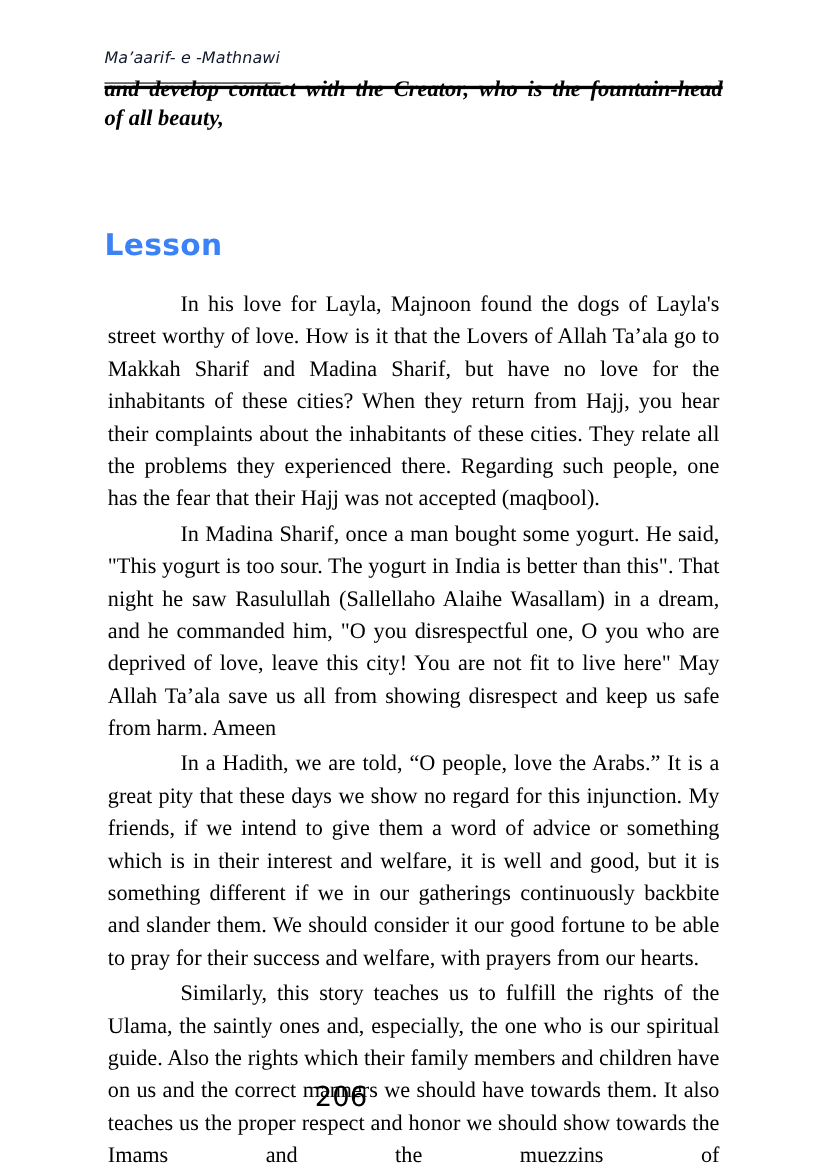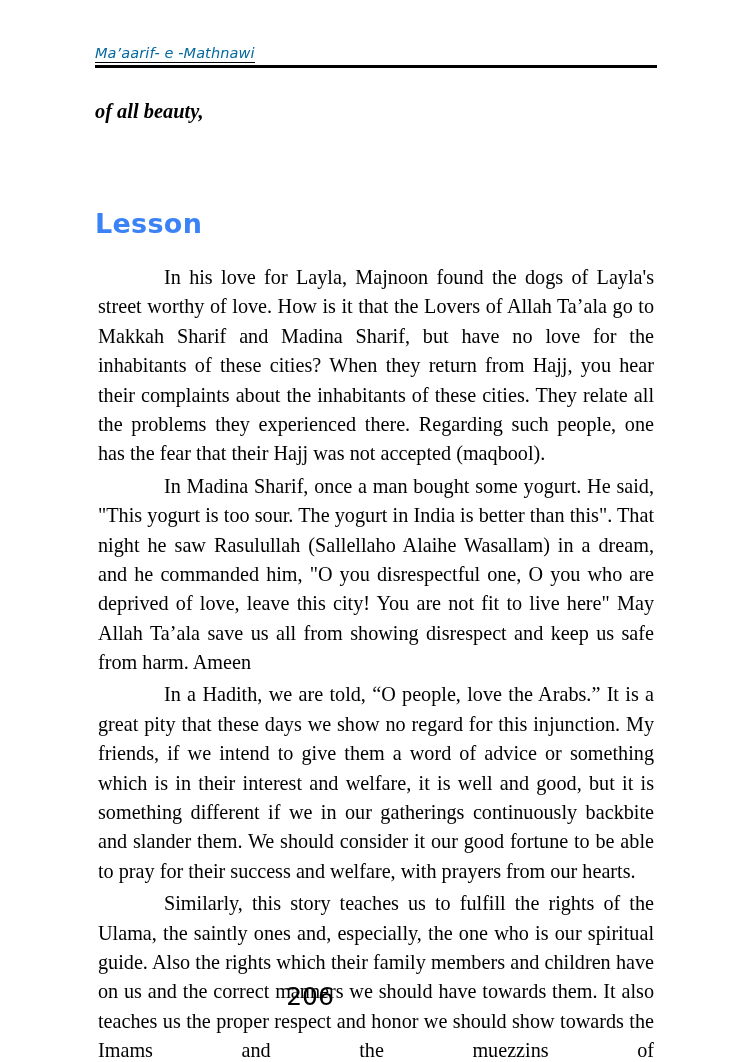--- a/index.html
+++ b/index.html
@@ -27,23 +27,23 @@
     top: 44px;
     width: 562px;
   }
   .header-title {
     display: inline-block;
     font-family: "DejaVu Sans", sans-serif;
     font-style: italic;
     font-size: 14.5px;
     line-height: 1.05;
     letter-spacing: 0.1px;
-    color: #0369a1;
+    color: #0f172a;
     border-bottom: 1.4px solid #000000;
-    padding-bottom: 1px;
+    padding-bottom: 14px;
     white-space: nowrap;
   }
   .header-rule {
     width: 100%;
     height: 3.2px;
     background: #000000;
     margin-top: 2px;
   }
 
   
@@ -64,21 +64,20 @@
   .verse-line {
     display: block;
   }
   .verse-line.justified {
     text-align: justify;
     text-align-last: justify;
   }
   .verse-line.plain {
     text-align: center;
     text-align-last: left;
-    margin-top: 30px;
   }
 
   
   .section-heading {
     position: absolute;
     left: 95px;
     top: 209px;
     font-family: "DejaVu Sans", sans-serif;
     font-weight: bold;
     font-size: 27px;
@@ -126,20 +125,21 @@
 <body>
 
 <div class="page">
 
   <div class="header-zone">
     <span class="header-title">Ma’aarif- e -Mathnawi</span>
     <div class="header-rule"></div>
   </div>
 
   <div class="verse-block">
+    <span class="verse-line justified">and develop contact with the Creator, who is the fountain-head</span>
     <span class="verse-line plain">of all beauty,</span>
   </div>
 
   <div class="section-heading">Lesson</div>
 
   <div class="body-column">
     <p class="body-par">In his love for Layla, Majnoon found the dogs of Layla's street worthy of love. How is it that the Lovers of Allah Ta’ala go to Makkah Sharif and Madina Sharif, but have no love for the inhabitants of these cities? When they return from Hajj, you hear their complaints about the inhabitants of these cities. They relate all the problems they experienced there. Regarding such people, one has the fear that their Hajj was not accepted (maqbool).</p>
     <p class="body-par">In Madina Sharif, once a man bought some yogurt. He said, "This yogurt is too sour. The yogurt in India is better than this". That night he saw Rasulullah (Sallellaho Alaihe Wasallam) in a dream, and he commanded him, "O you disrespectful one, O you who are deprived of love, leave this city! You are not fit to live here" May Allah Ta’ala save us all from showing disrespect and keep us safe from harm. Ameen</p>
     <p class="body-par">In a Hadith, we are told, “O people, love the Arabs.” It is a great pity that these days we show no regard for this injunction. My friends, if we intend to give them a word of advice or something which is in their interest and welfare, it is well and good, but it is something different if we in our gatherings continuously backbite and slander them. We should consider it our good fortune to be able to pray for their success and welfare, with prayers from our hearts.</p>
     <p class="body-par last-open">Similarly, this story teaches us to fulfill the rights of the Ulama, the saintly ones and, especially, the one who is our spiritual guide. Also the rights which their family members and children have on us and the correct manners we should have towards them. It also teaches us the proper respect and honor we should show towards the Imams and the muezzins of</p>

